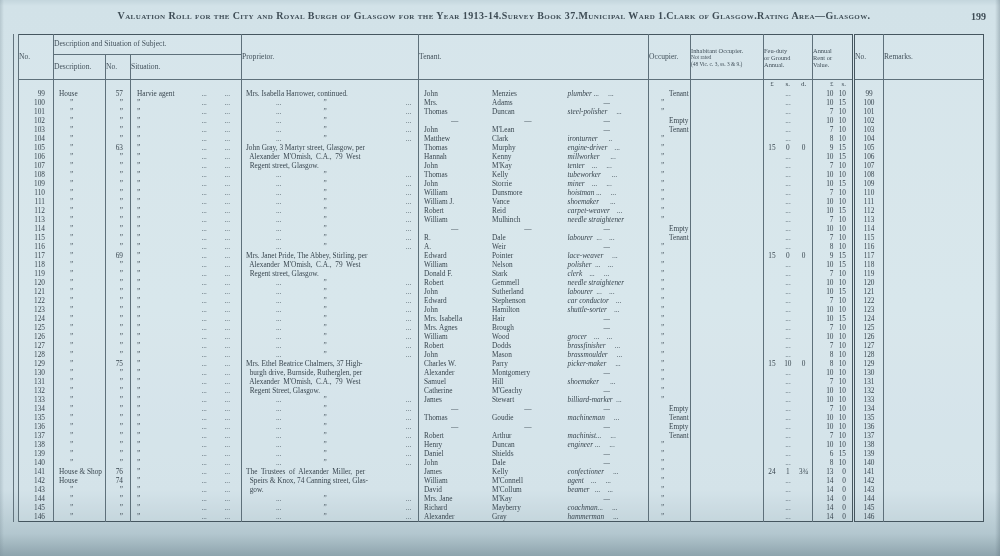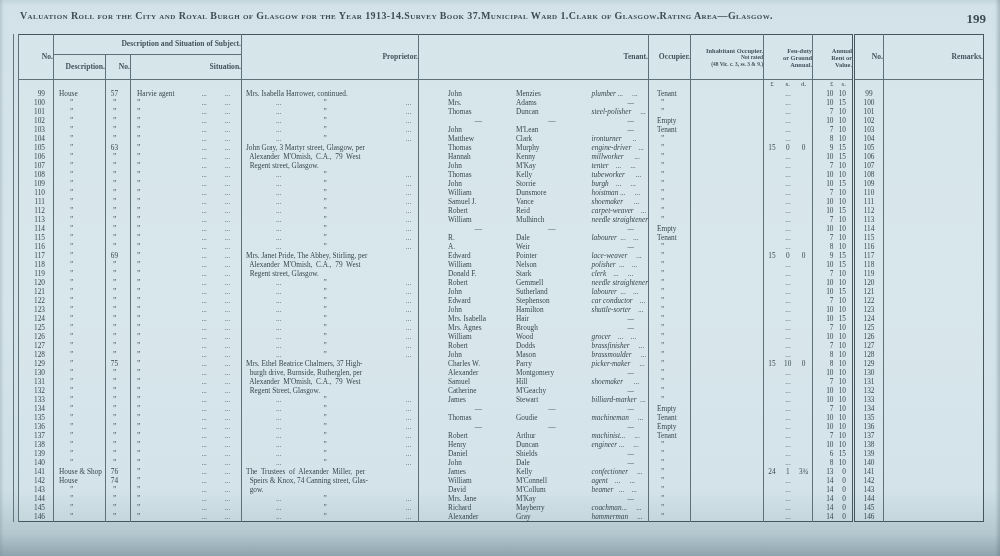--- a/index.html
+++ b/index.html
@@ -9,67 +9,67 @@
     font-family:"Liberation Serif","DejaVu Serif",serif;
     -webkit-font-smoothing:antialiased;
   }
   .page{position:relative;width:100%;height:100%;}
   .edge-right{position:absolute;right:0;top:0;width:5px;height:100%;
     background:linear-gradient(90deg,rgba(0,0,0,0),rgba(90,110,120,.35));}
   .edge-left{position:absolute;left:0;top:0;width:4px;height:100%;
     background:linear-gradient(90deg,rgba(120,140,150,.30),rgba(0,0,0,0));}
 
   
-  .page-header{position:absolute;top:10px;left:20px;right:58px;display:flex;
-    justify-content:flex-start;align-items:baseline;}
+  .page-header{position:absolute;top:10px;left:46px;right:58px;display:flex;
+    justify-content:center;align-items:baseline;}
   .title-seg{font-variant:small-caps;font-weight:bold;font-size:10px;
     letter-spacing:.4px;color:#3e4c55;white-space:nowrap;}
   .page-number{position:absolute;top:11px;right:14px;font-weight:bold;
-    font-size:13px;color:#3e4c55;}
+    font-size:10px;color:#3e4c55;}
 
   
   .table-wrap{position:absolute;left:18px;top:34px;width:965px;}
   .table-wrap::before{content:"";position:absolute;left:-5px;top:0;height:100%;
     width:1px;background:#62737d;}
   table{border-collapse:collapse;table-layout:fixed;width:965px;
     border:1.5px solid #45565f;background:rgba(226,239,244,.25);}
   col.c1{width:35px}col.c2{width:52px}col.c3{width:25px}col.c4{width:111px}
   col.c5{width:177px}col.c6{width:230px}col.c7{width:42px}col.c8{width:73px}
   col.c9{width:49px}col.c10{width:41px}col.c11{width:30px}col.c12{width:100px}
 
   th,td{border-left:1px solid #5e707a;padding:0;overflow:hidden;}
-  thead th{font-weight:bold;color:#44525c;text-align:right;vertical-align:middle;
+  thead th{font-weight:normal;color:#44525c;text-align:left;vertical-align:middle;
     font-size:7.6px;line-height:8.5px;border-bottom:1px solid #5e707a;}
   tr.h1 th{height:19px;}
   tr.h2 th{height:24px;}
   .hline{display:block;}
   .hsmall .hline{font-size:6.4px;line-height:7px;}
   .hsmall .hline.tiny{font-size:5.4px;}
 
   tbody td{height:9px;line-height:9px;font-size:7.3px;color:#3a4750;
     vertical-align:middle;white-space:nowrap;}
   tr.cur td{height:9px;border-bottom:none;font-size:7px;color:#44525c;}
 
   .no1{text-align:right;padding-right:8px;}
   .desc{padding-left:5px;margin-left:20px;}
   .desc.dit{padding-left:16px;color:#47555f;}
-  .dno{text-align:center;padding-right:7px;}
+  .dno{text-align:right;padding-right:7px;}
   .sit .s1{display:inline-block;width:56%;padding-left:6px;box-sizing:border-box;}
   .sit .s2,.sit .s3{display:inline-block;width:21%;text-align:center;color:#4a5863;}
   .prop{padding-left:4px;white-space:pre;}
   .prop.pd span{display:inline-block;white-space:normal;}
   .prop.pd .p1{width:38%;text-align:center;color:#4a5863;}
   .prop.pd .p2{width:16%;text-align:center;color:#47555f;}
   .prop.pd .p3{width:45%;text-align:right;padding-right:5px;box-sizing:border-box;color:#4a5863;}
   .ten span{display:inline-block;box-sizing:border-box;white-space:pre;}
-  .ten .t1{width:31%;padding-left:5px;margin-left:24px;}
+  .ten .t1{width:31%;padding-left:5px;}
   .ten .t2{width:33%;padding-left:2px;}
   .ten .t3{width:36%;padding-left:2px;font-style:italic;}
   .ten span.ctr{text-align:center;padding-left:0;}
-  .occ{padding-left:8px;}
+  .occ{padding-left:20px;}
   .occ.dit2{padding-left:12px;color:#47555f;}
   .feu{text-align:center;color:#4a5863;}
   .feu.f3{text-align:left;margin-left:28px;}
   .feu.f3 span{display:inline-block;width:33%;text-align:center;color:#3a4750;}
   .rent span{display:inline-block;box-sizing:border-box;text-align:right;}
   .rent .rp{width:55%;padding-right:1px;}
   .rent .rs{width:45%;padding-right:6px;}
   .no2{text-align:center;border-left:3px double #45565f;}
   .rem{}
 </style>
@@ -291,21 +291,21 @@
             <td class="rent"><span class="rp">10</span><span class="rs">10</span></td>
             <td class="no2">108</td>
             <td class="rem"></td>
           </tr>
           <tr>
             <td class="no1">109</td>
             <td class="desc dit">”</td>
             <td class="dno">”</td>
             <td class="sit"><span class="s1">”</span><span class="s2">...</span><span class="s3">...</span></td>
             <td class="prop pd"><span class="p1">...</span><span class="p2">”</span><span class="p3">...</span></td>
-            <td class="ten"><span class="t1">John</span><span class="t2">Storrie</span><span class="t3">burgh    ...     ...</span></td>
+            <td class="ten"><span class="t1">John</span><span class="t2">Storrie</span><span class="t3">miner    ...     ...</span></td>
             <td class="occ dit2">”</td>
             <td class="inh"></td>
             <td class="feu">...</td>
             <td class="rent"><span class="rp">10</span><span class="rs">15</span></td>
             <td class="no2">109</td>
             <td class="rem"></td>
           </tr>
           <tr>
             <td class="no1">110</td>
             <td class="desc dit">”</td>
@@ -319,21 +319,21 @@
             <td class="rent"><span class="rp">7</span><span class="rs">10</span></td>
             <td class="no2">110</td>
             <td class="rem"></td>
           </tr>
           <tr>
             <td class="no1">111</td>
             <td class="desc dit">”</td>
             <td class="dno">”</td>
             <td class="sit"><span class="s1">”</span><span class="s2">...</span><span class="s3">...</span></td>
             <td class="prop pd"><span class="p1">...</span><span class="p2">”</span><span class="p3">...</span></td>
-            <td class="ten"><span class="t1">Samuel J.</span><span class="t2">Vance</span><span class="t3">shoemaker      ...</span></td>
+            <td class="ten"><span class="t1">William J.</span><span class="t2">Vance</span><span class="t3">shoemaker      ...</span></td>
             <td class="occ dit2">”</td>
             <td class="inh"></td>
             <td class="feu">...</td>
             <td class="rent"><span class="rp">10</span><span class="rs">10</span></td>
             <td class="no2">111</td>
             <td class="rem"></td>
           </tr>
           <tr>
             <td class="no1">112</td>
             <td class="desc dit">”</td>

